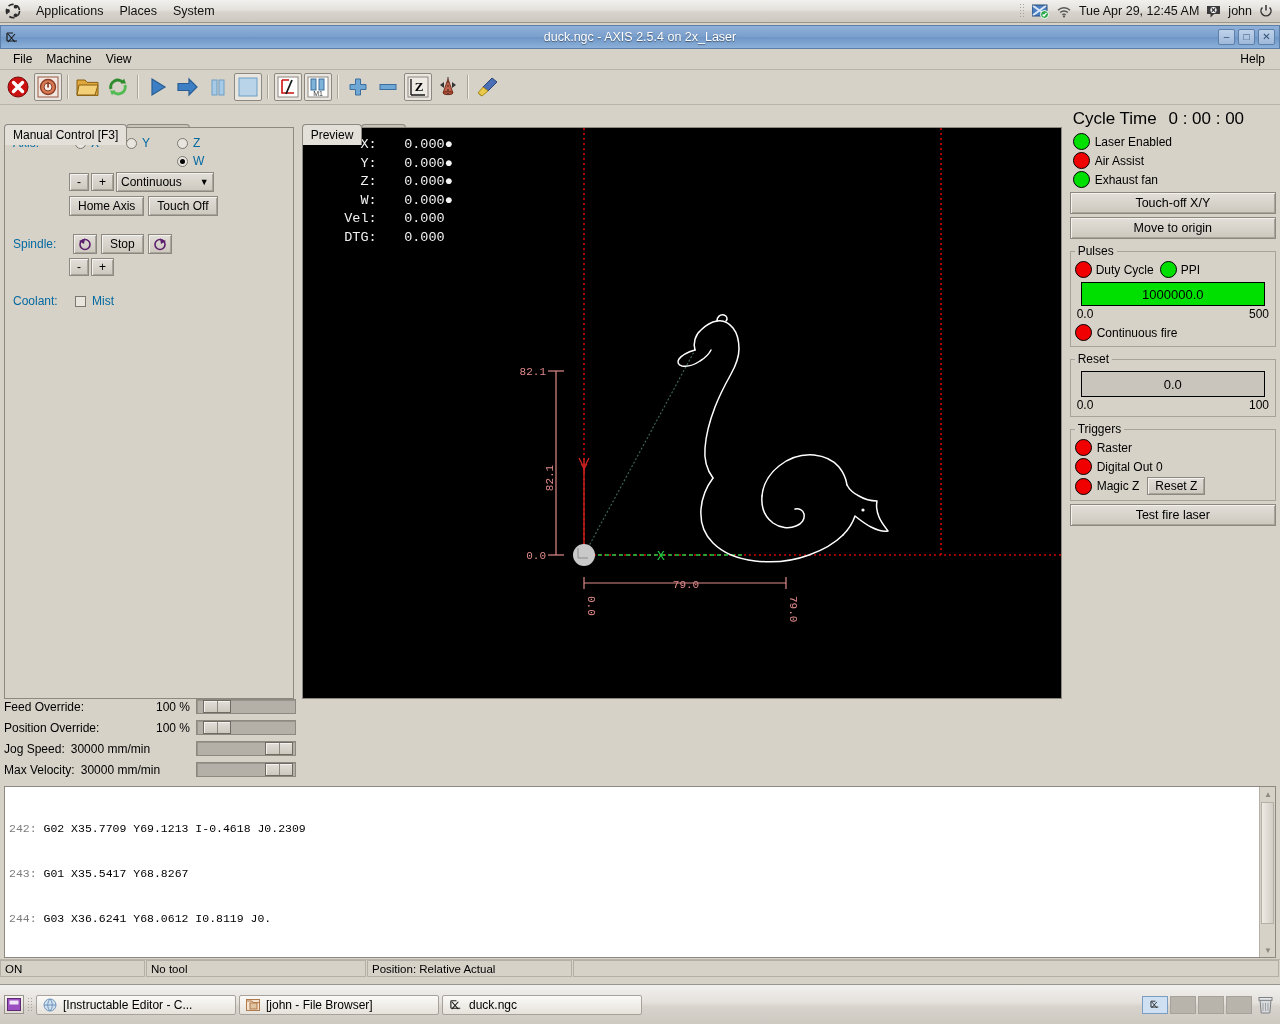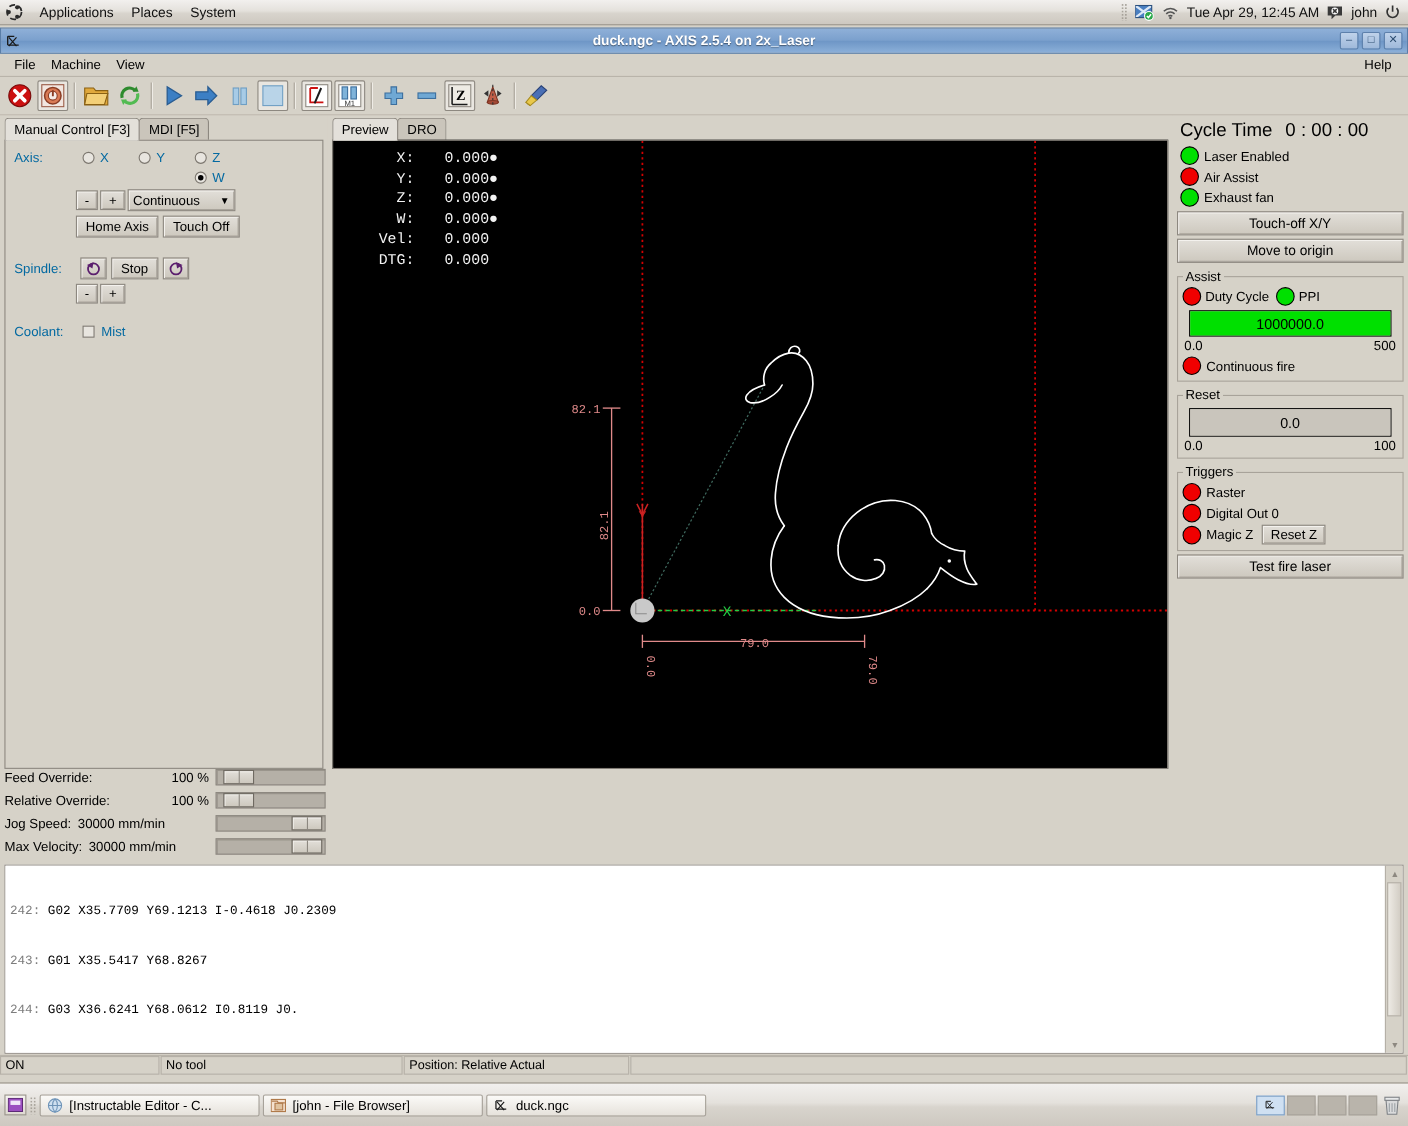--- a/index.html
+++ b/index.html
@@ -41,21 +41,21 @@
   }
   .titlebar {
     height: 24px; width: 100%;
     background: linear-gradient(to bottom, #8fb0d8 0%, #7ba0cd 48%, #6e96c6 52%, #8cb0d9 100%);
     border: 1px solid #5a7ea8;
     display: flex; align-items: center; position: relative;
   }
   .titlebar .wicon { width: 22px; display: flex; justify-content: center; align-items: center; }
   .titlebar .title {
     position: absolute; left: 0; right: 0; text-align: center;
-    font-weight: bold; font-size: 12.5px; color: #ffffff;
+    font-weight: normal; font-size: 12.5px; color: #ffffff;
     text-shadow: 0 1px 1px rgba(0,0,0,.45);
     pointer-events: none;
   }
   .win-btns { margin-left: auto; display: flex; gap: 3px; padding-right: 4px; z-index: 2; }
   .win-btn {
     width: 17px; height: 16px;
     background: linear-gradient(to bottom, #bfd2ea, #9fb9da);
     border: 1px solid #5d80ab; border-radius: 2px;
     display: flex; align-items: center; justify-content: center;
     color: #2f4f72; font-size: 10px; line-height: 1;
@@ -87,21 +87,21 @@
   
   .body-row { display: flex; height: 679px; }
 
   
   .leftpanel { width: 300px; background: #d6d2c8; position: relative; }
   .tabs { display: flex; align-items: flex-end; height: 22px; padding-left: 4px; }
   .tab {
     padding: 3px 8px 3px 8px; font-size: 12px;
     border: 1px solid #8d8880; border-bottom: none;
     border-radius: 4px 4px 0 0; background: #cac5bb; margin-right: -1px;
-    position: relative; top: 1px;
+    position: relative; top: 18px;
   }
   .tab.active { background: #e3e0da; font-weight: normal; z-index: 2; }
   .tabpane {
     margin: 0 4px; border: 1px solid #8d8880; background: #d6d2c8;
     height: 572px; position: relative; padding: 6px 0 0 0;
   }
   .row { display: flex; align-items: center; padding: 2px 0 2px 8px; }
   .lbl { font-size: 12px; color: #0369a1; }
   .radio { width: 11px; height: 11px; border-radius: 50%; border: 1px solid #7c776f;
            background: #e8e5df; display: inline-block; position: relative; }
@@ -469,21 +469,21 @@
 
         <div class="sliders">
           <div class="sl-row">
             <span class="sl-label">Feed Override:</span>
             <span class="sl-val" style="margin-left:auto;margin-right:6px">100 %</span>
             <span class="sl-track" style="margin-left:0">
                 <span class="sl-thumb" style="left:6px"></span>
               </span>
           </div>
           <div class="sl-row">
-            <span class="sl-label">Relative Override:</span>
+            <span class="sl-label">Position Override:</span>
             <span class="sl-val" style="margin-left:auto;margin-right:6px">100 %</span>
             <span class="sl-track" style="margin-left:0">
                 <span class="sl-thumb" style="left:6px"></span>
               </span>
           </div>
           <div class="sl-row">
             <span class="sl-label">Jog Speed:</span>
             <span class="sl-val" style="margin-left:6px">30000 mm/min</span>
             <span class="sl-track">
                 <span class="sl-thumb" style="left:68px"></span>
@@ -638,21 +638,21 @@
         </div>
         <div class="led-row">
           <span class="led" style="background:#00e000"></span>
           <span>Exhaust fan</span>
         </div>
 
         <div class="wbtn">Touch-off X/Y</div>
         <div class="wbtn">Move to origin</div>
 
         <fieldset class="grp">
-          <legend>Assist</legend>
+          <legend>Pulses</legend>
           <div class="led-row" style="padding-left:0;gap:4px">
             <span class="led" style="background:#f00000"></span>
             <span>Duty Cycle</span>
             <span class="led" style="background:#00e000;margin-left:2px"></span>
             <span>PPI</span>
           </div>
           <div class="bar-outer">
             <span class="fillg"></span>
             <span class="bval">1000000.0</span>
           </div>

